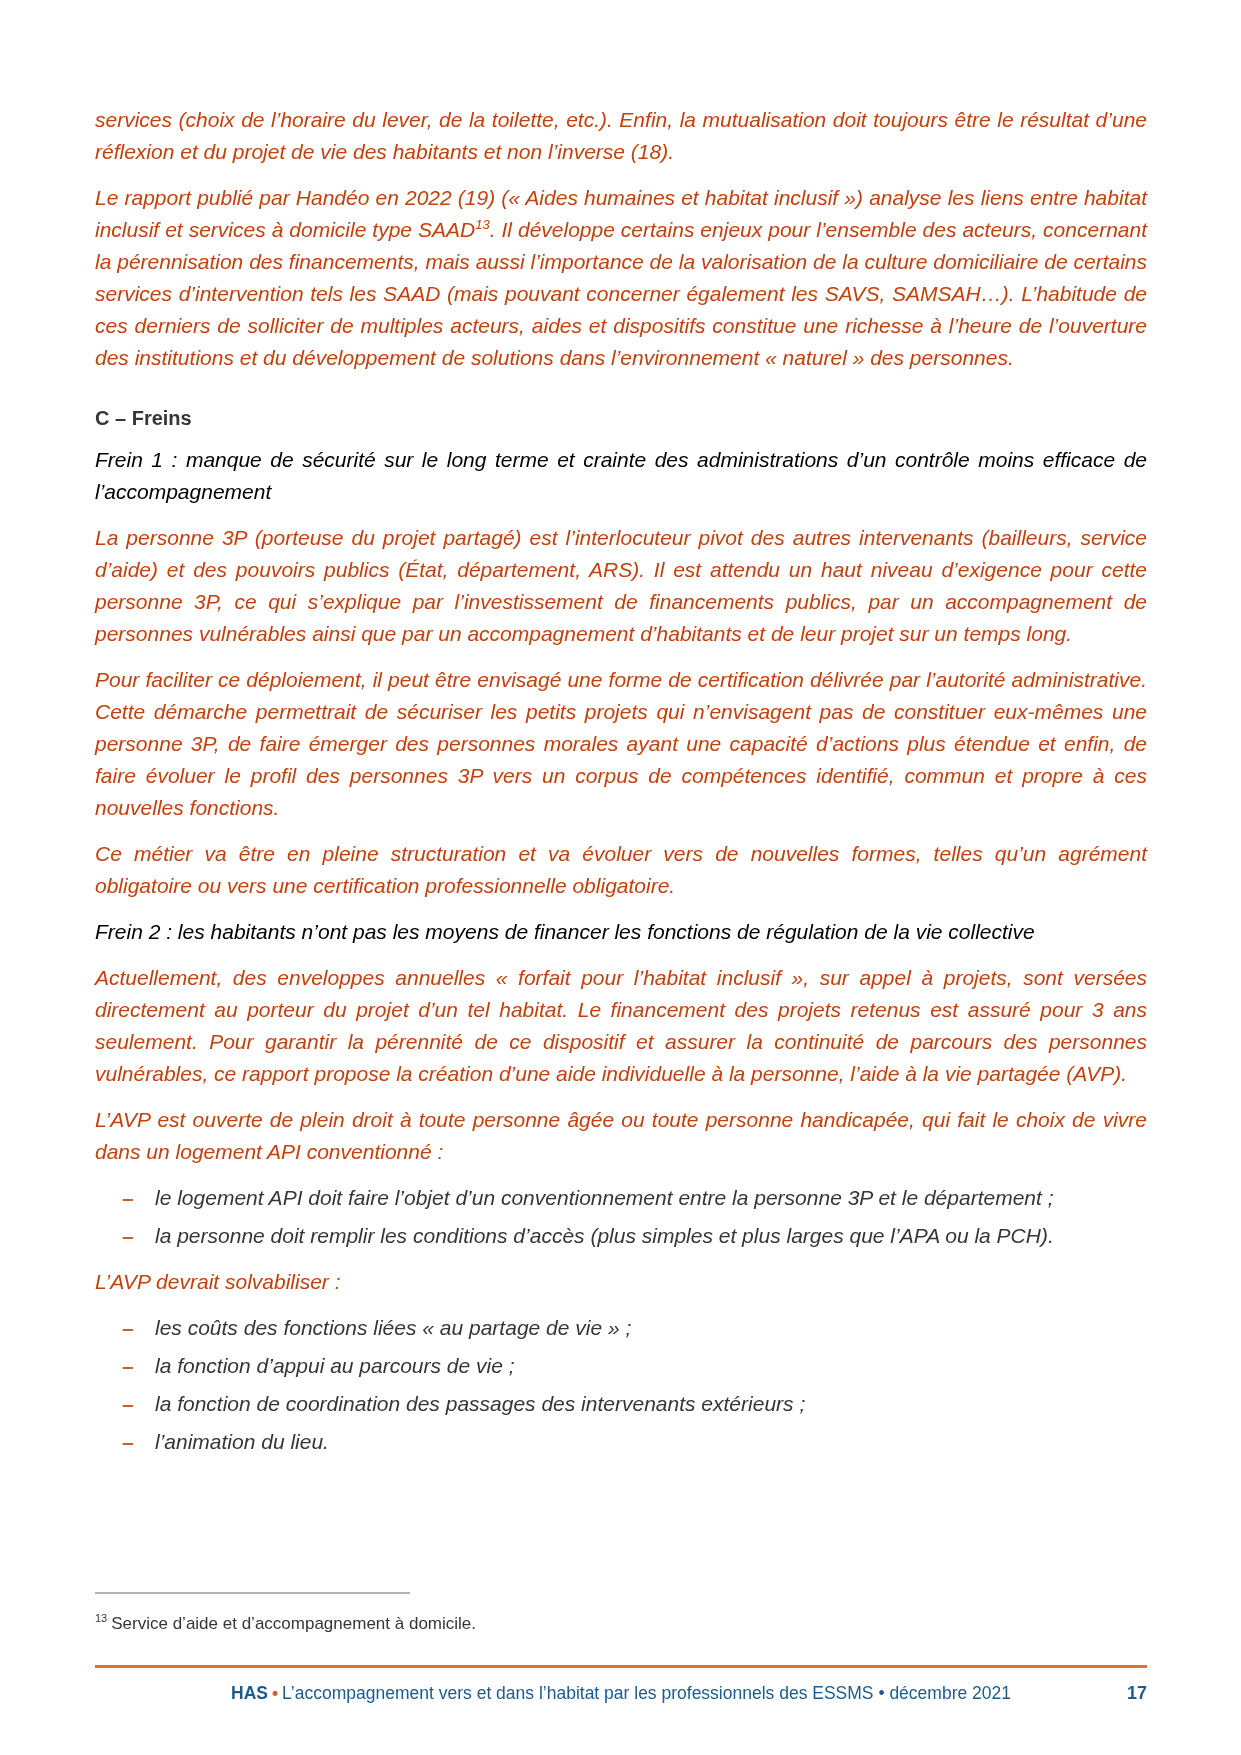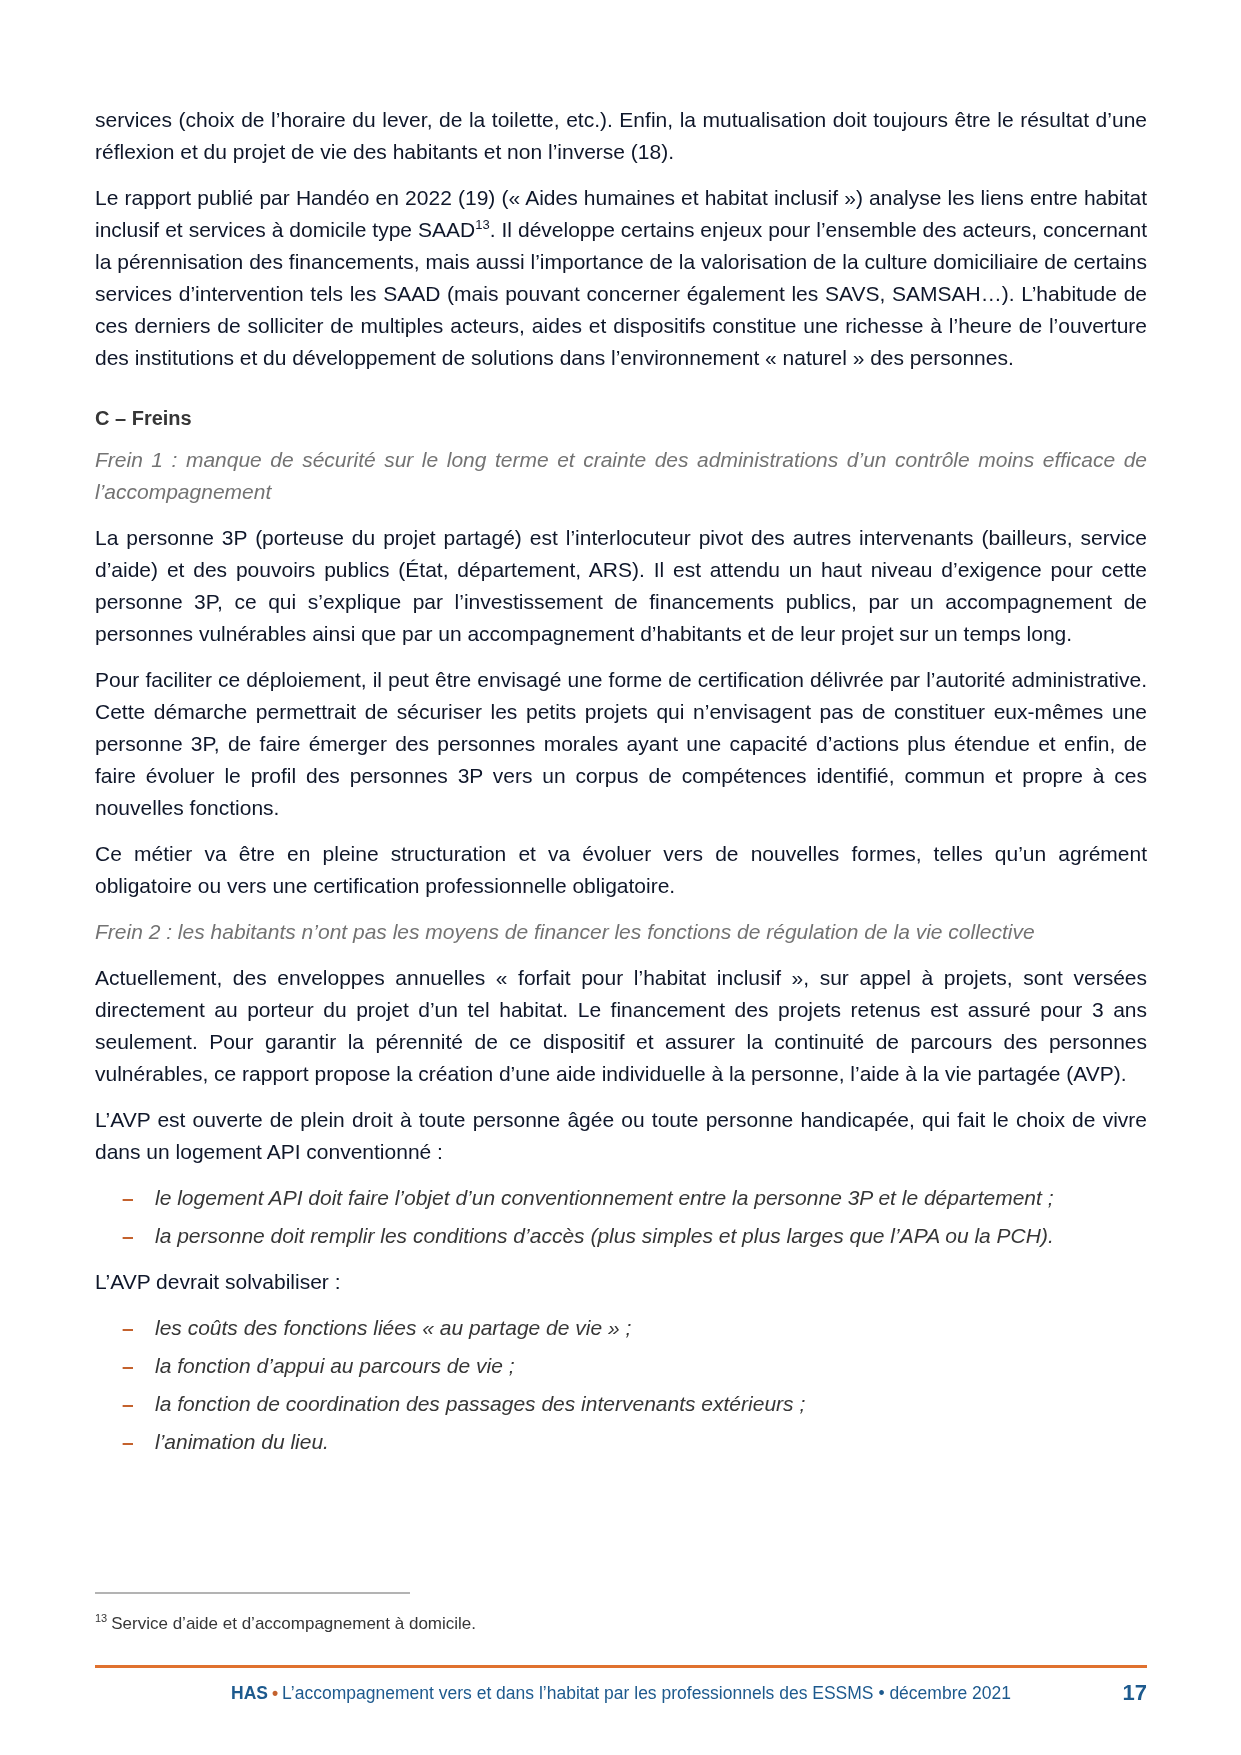--- a/index.html
+++ b/index.html
@@ -15,36 +15,37 @@
   .content{
     position:absolute;
     left:95px;top:104px;
     width:1052px;
   }
   .body{
     margin:0 0 14px 0;
     font-size:21px;
     line-height:32px;
     text-align:justify;
-    color:#0f172a;
+    color:#c2410c;
+    font-style:italic;
   }
   .heading{
     margin:29px 0 10px 0;
     font-size:20px;
     line-height:30px;
     font-weight:bold;
     color:#363636;
   }
   .subhead{
     margin:11px 0 14px 0;
     font-size:21px;
     line-height:32px;
     font-style:italic;
     text-align:justify;
-    color:#737373;
+    color:#000000;
   }
   .sup{
     font-size:13px;
     vertical-align:super;
     line-height:0;
   }
   .list{margin:0 0 14px 0;}
   .li{
     display:flex;
     margin:0 0 6px 0;
@@ -96,21 +97,21 @@
     text-align:center;
     font-size:17.5px;
     line-height:24px;
     color:#1d5a8e;
   }
   .brand{font-weight:bold;color:#1d5a8e;text-align:center;}
   .dot{color:#c4622d;font-weight:bold;padding:0 4px;}
   .page-num{
     position:absolute;
     right:0;top:0;
-    font-size:22px;
+    font-size:18px;
     line-height:24px;
     font-weight:bold;
     color:#1d5a8e;
   }
 </style>
 </head>
 <body>
 
 <div class="page">
   <div class="content">

